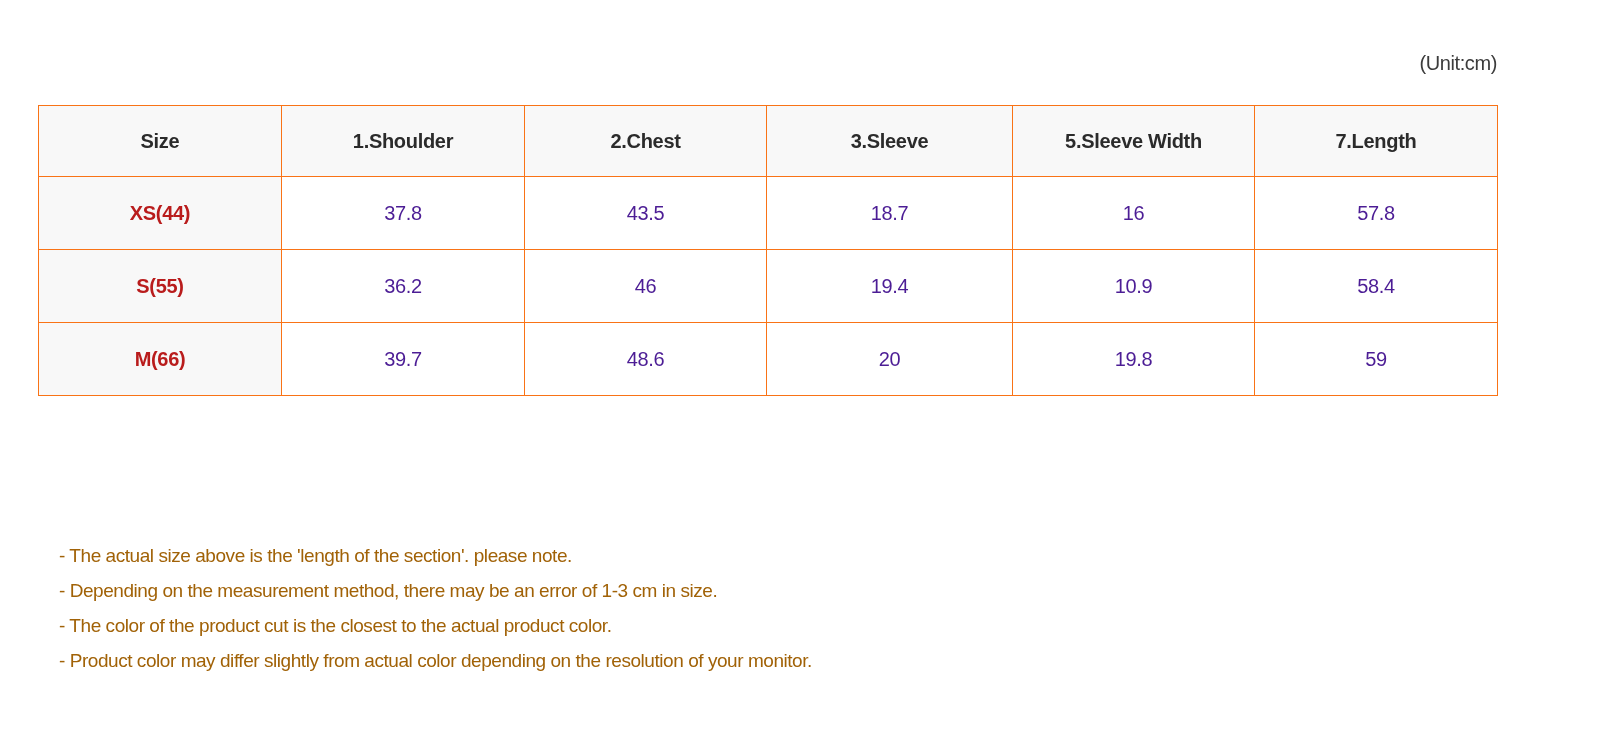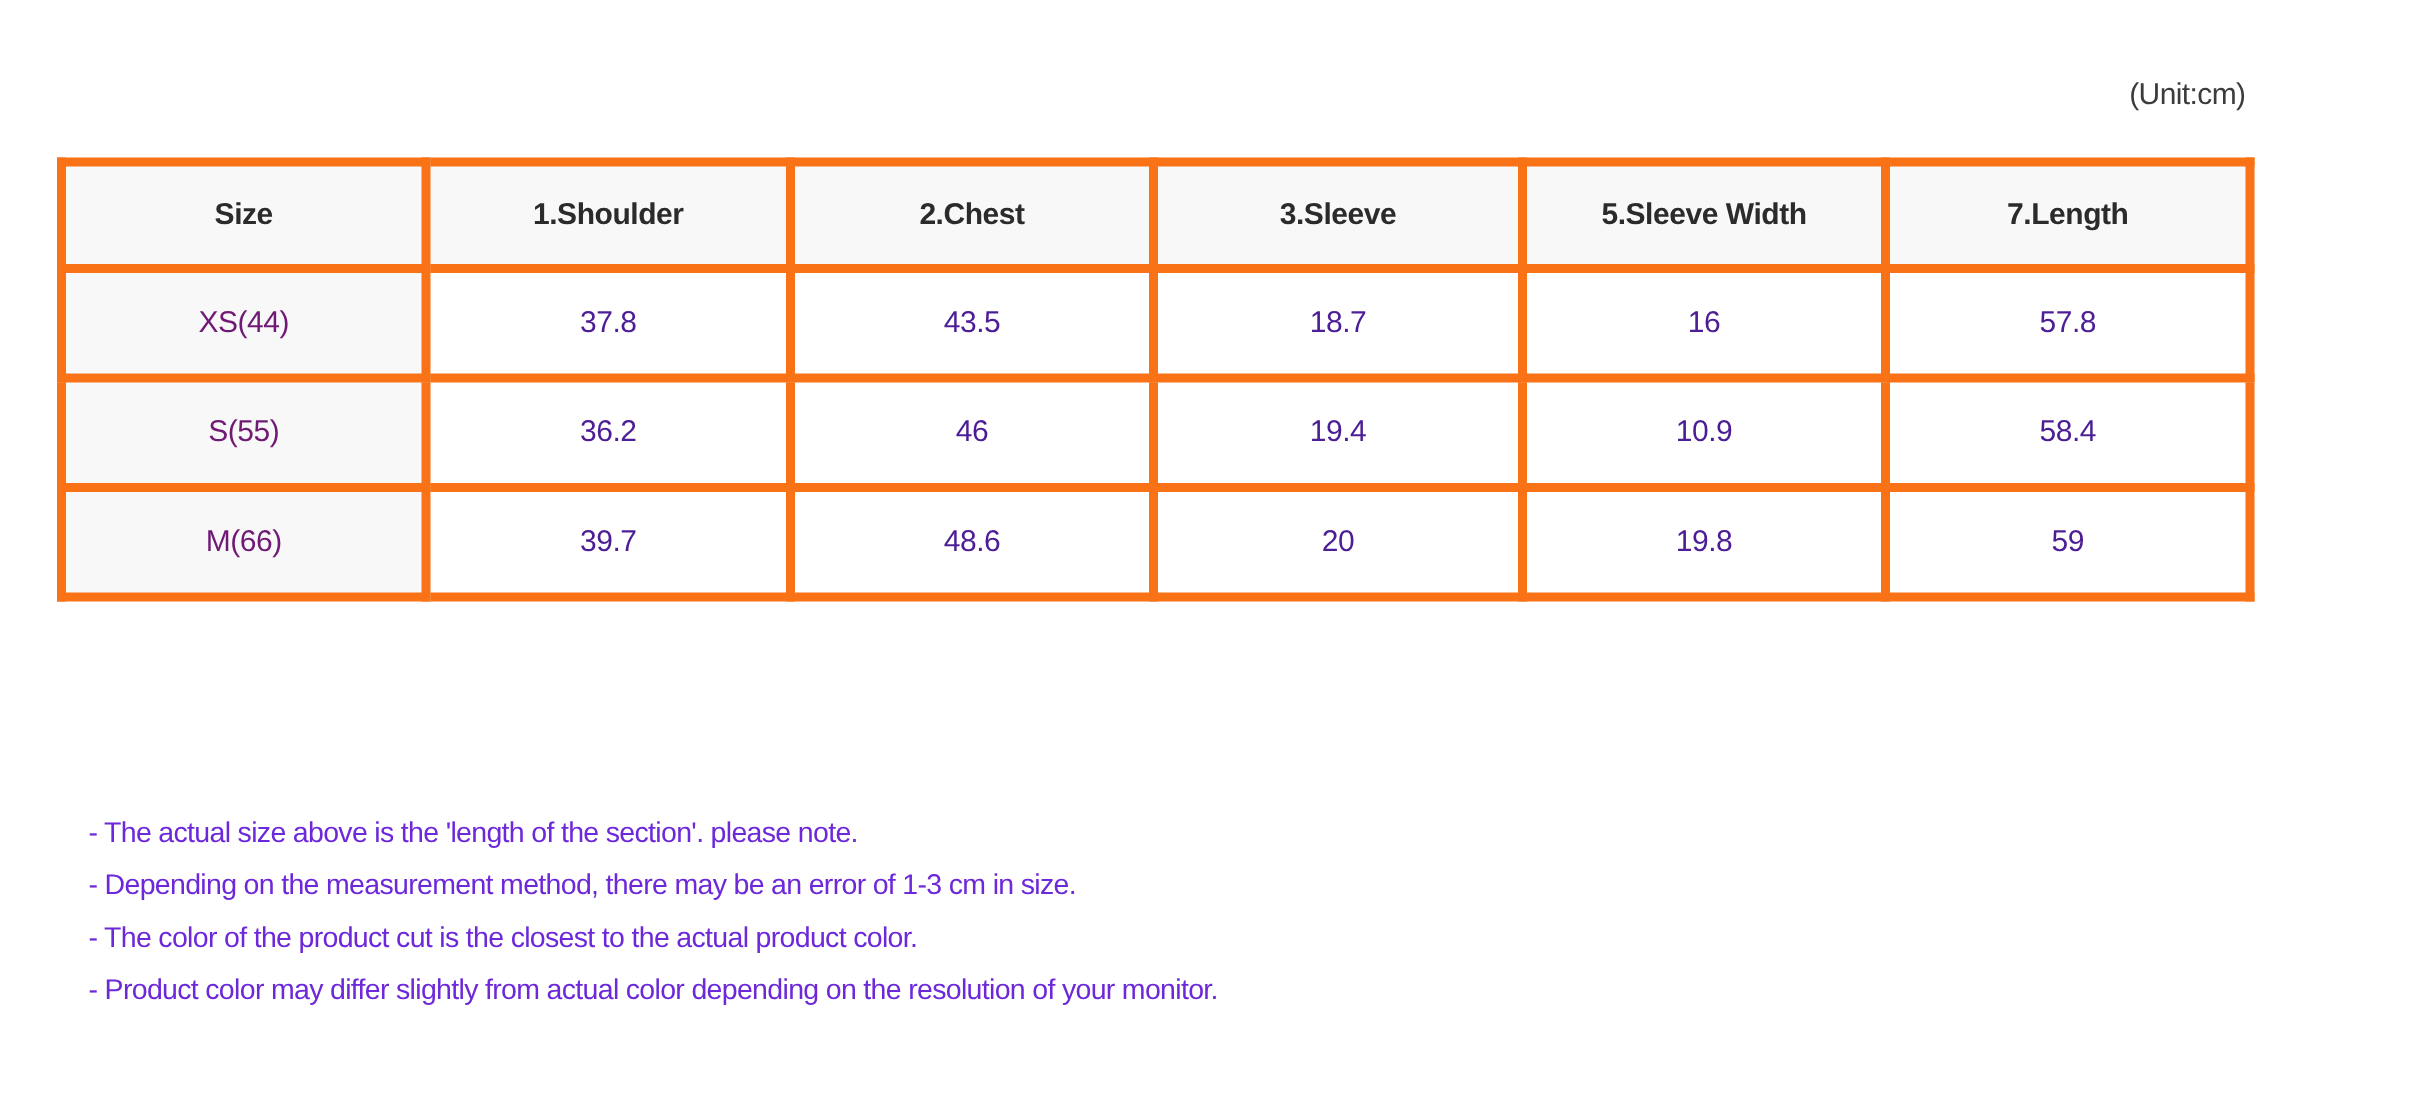--- a/index.html
+++ b/index.html
@@ -51,21 +51,21 @@
   }
   table.size-table col.c-size  { width: 243px; }
   table.size-table col.c-data  { width: 243px; }
   table.size-table col.c-data2 { width: 242px; }
   table.size-table col.c-data3 { width: 246px; }
   table.size-table col.c-data4 { width: 242px; }
   table.size-table col.c-data5 { width: 243px; }
 
   table.size-table th,
   table.size-table td {
-    border: 6px solid #f97316;
+    border: 1px solid #f97316;
     height: 73px;
     text-align: center;
     vertical-align: middle;
     font-size: 20px;
     letter-spacing: -0.3px;
     padding: 0 4px;
     box-sizing: border-box;
   }
 
   table.size-table thead th {
@@ -76,35 +76,35 @@
   }
 
   table.size-table tbody td {
     background: #ffffff;
     color: #4c1d95;
     font-weight: normal;
   }
 
   table.size-table tbody th.row-head {
     background: #f8f8f8;
-    font-weight: normal;
-    color: #701a75;
+    font-weight: bold;
+    color: #b91c1c;
   }
 
   
   .notes {
     position: absolute;
     top: 538px;
     left: 59px;
     width: 1400px;
   }
   .note-line {
     font-size: 19px;
     line-height: 35px;
-    color: #6d28d9;
+    color: #a16207;
     letter-spacing: -0.45px;
     white-space: nowrap;
     font-family: "Liberation Sans", sans-serif;
   }
 </style>
 </head>
 <body>
 
 <div id="size-chart-page">
 

